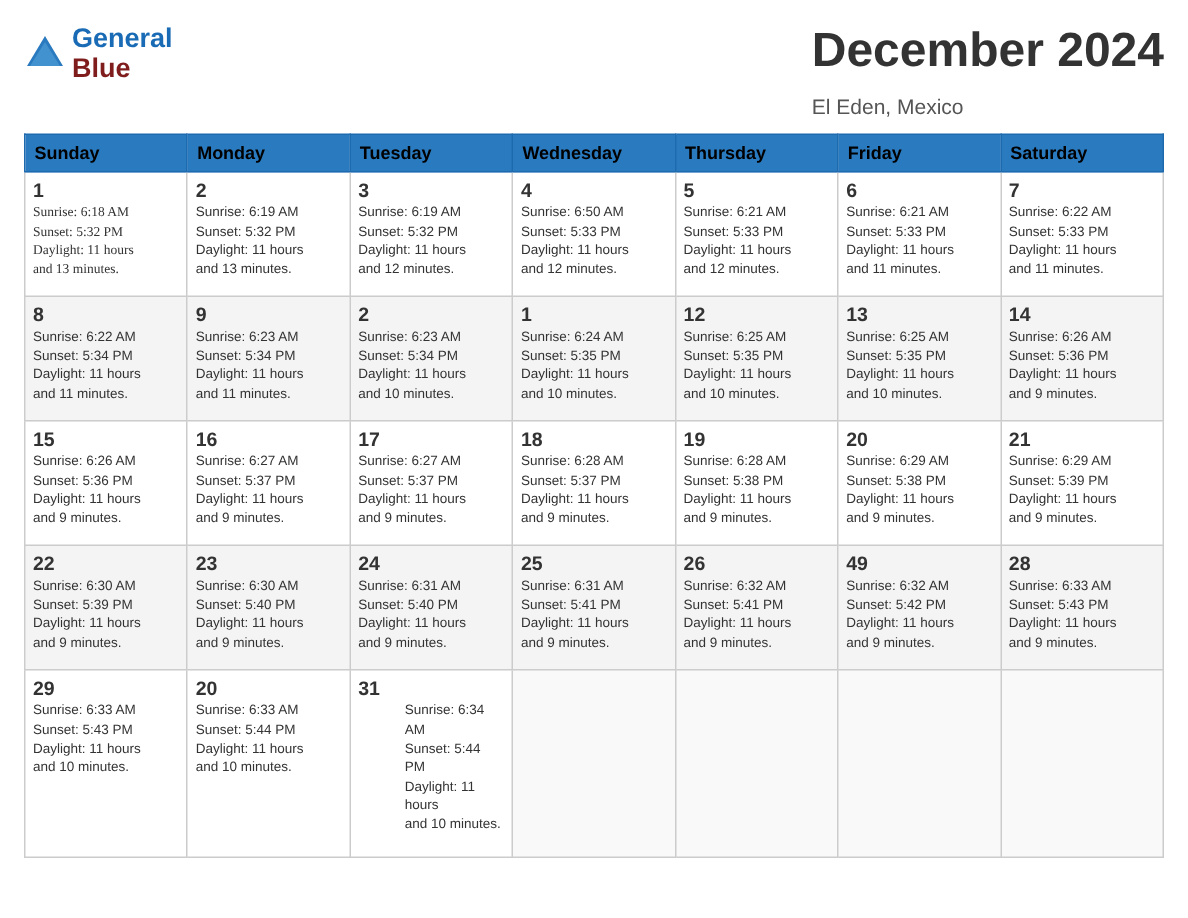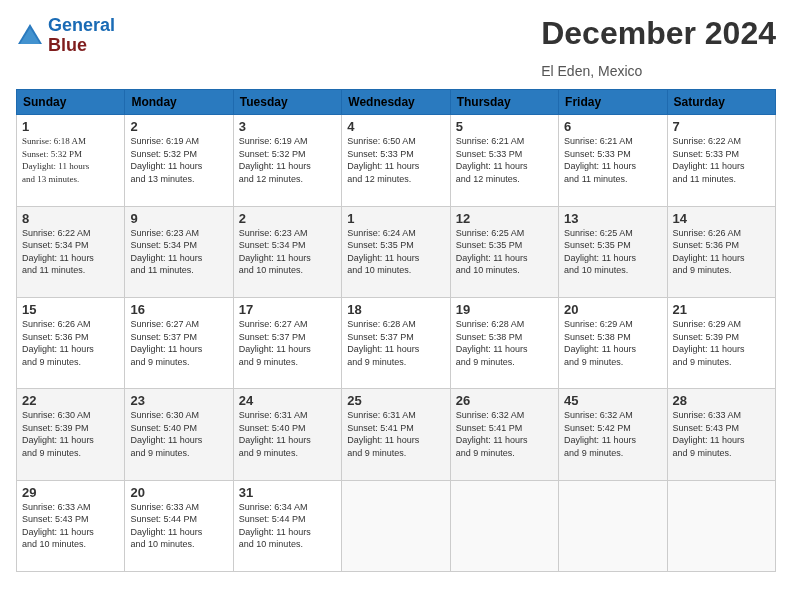--- a/index.html
+++ b/index.html
@@ -315,21 +315,21 @@
 and 9 minutes.</div>
           </td>
           <td>
             <span class="day-num">26</span>
             <div class="day-info" style="white-space: pre-line;">Sunrise: 6:32 AM
 Sunset: 5:41 PM
 Daylight: 11 hours
 and 9 minutes.</div>
           </td>
           <td>
-            <span class="day-num">45</span>
+            <span class="day-num">49</span>
             <div class="day-info" style="white-space: pre-line;">Sunrise: 6:32 AM
 Sunset: 5:42 PM
 Daylight: 11 hours
 and 9 minutes.</div>
           </td>
           <td>
             <span class="day-num">28</span>
             <div class="day-info" style="white-space: pre-line;">Sunrise: 6:33 AM
 Sunset: 5:43 PM
 Daylight: 11 hours
@@ -346,21 +346,21 @@
           </td>
           <td>
             <span class="day-num">20</span>
             <div class="day-info" style="white-space: pre-line;">Sunrise: 6:33 AM
 Sunset: 5:44 PM
 Daylight: 11 hours
 and 10 minutes.</div>
           </td>
           <td>
             <span class="day-num">31</span>
-            <div class="day-info" style="white-space: pre-line;">Sunrise: 6:34 AM
+            <div class="day-info" style="white-space: pre-line; margin-left: 31px;">Sunrise: 6:34 AM
 Sunset: 5:44 PM
 Daylight: 11 hours
 and 10 minutes.</div>
           </td>
           <td class="empty-cell"></td>
           <td class="empty-cell"></td>
           <td class="empty-cell"></td>
           <td class="empty-cell"></td>
         </tr>
       </tbody>

